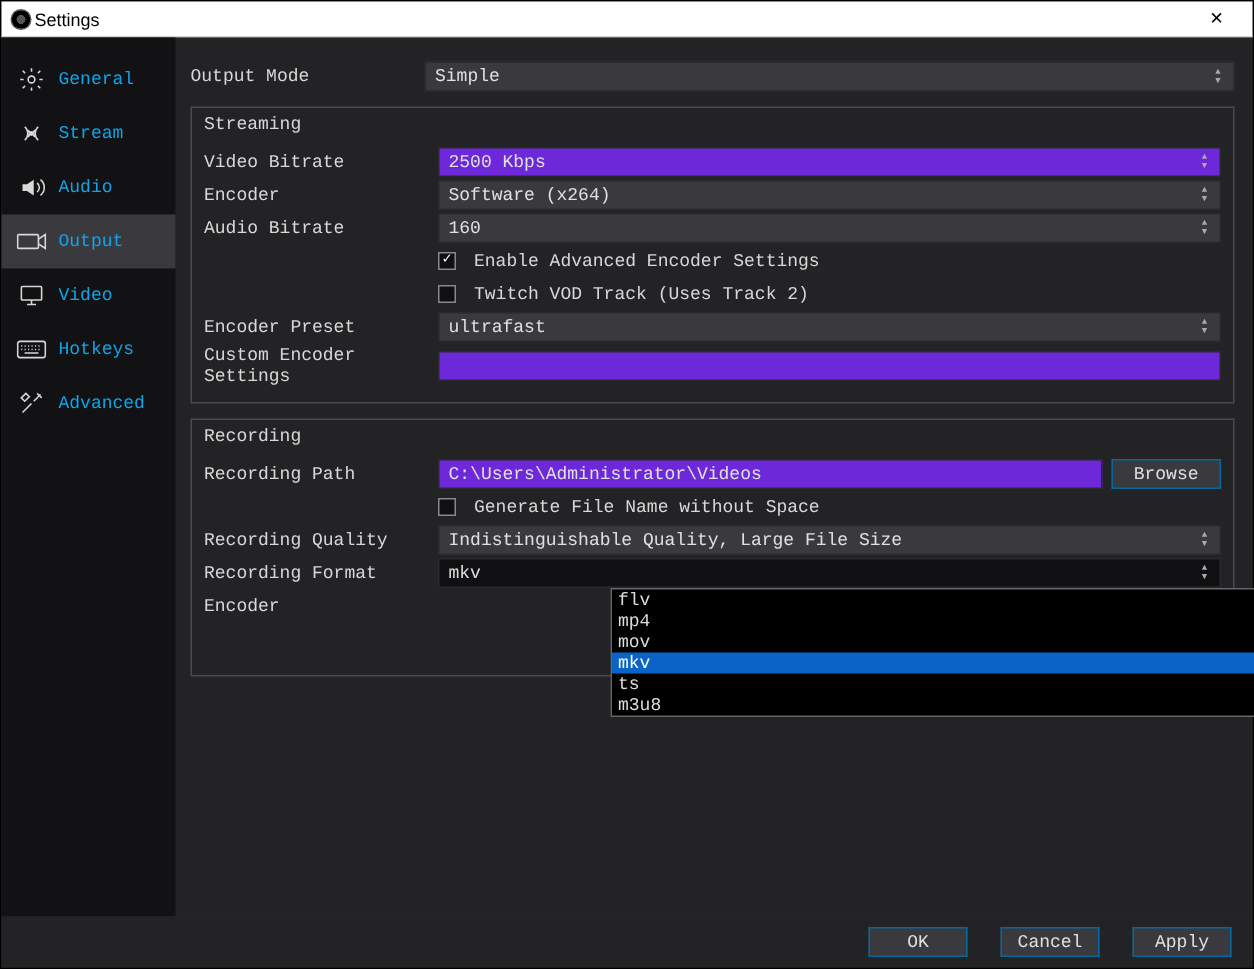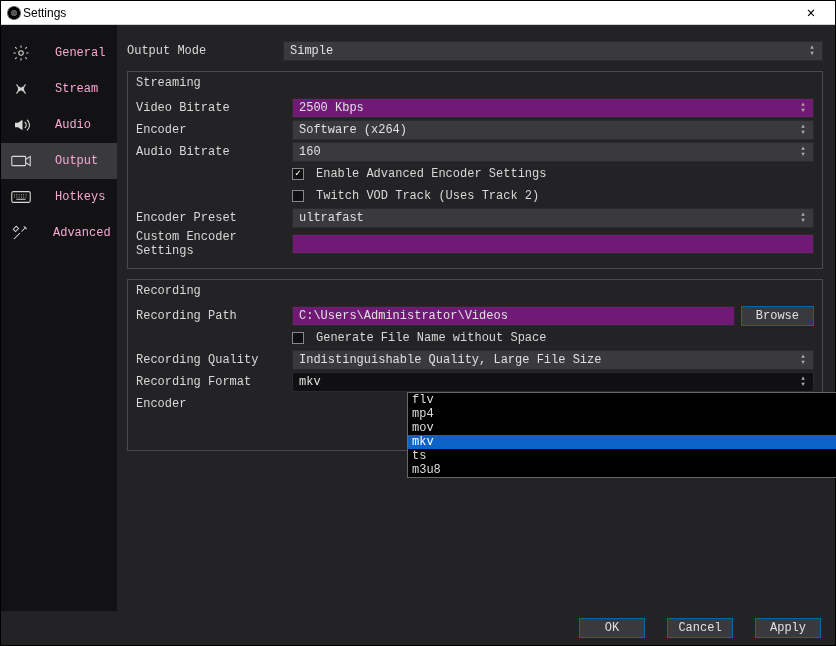--- a/index.html
+++ b/index.html
@@ -5,30 +5,30 @@
   * { box-sizing: border-box; margin: 0; padding: 0; font-family: "Courier New", monospace; font-size: 12px; }
   body { width: 836px; height: 646px; background: #fff; overflow: hidden; }
   .window { width: 836px; height: 646px; background: #2b2b2e; display: flex; flex-direction: column; border: 1px solid #000; }
   .titlebar { height: 24px; background: #fff; display: flex; align-items: center; padding: 0 6px; justify-content: space-between; border-bottom: 1px solid #d0d0d0; }
   .titlebar-left { display: flex; align-items: flex-start; gap: 2px; }
   .obs-icon { width: 14px; height: 14px; border-radius: 50%; background: radial-gradient(circle at 50% 50%, #555 30%, #000 31% 60%, #555 61% 80%, #000 81%); }
   .titlebar-title { color: #000; font-family: Arial, sans-serif; font-size: 12px; }
   .titlebar-close { width: 36px; height: 22px; display: flex; align-items: center; justify-content: center; color: #000; cursor: pointer; font-size:14px; }
   .content { flex: 1; display: flex; background: #232326; }
   .sidebar { width: 116px; background: #121214; display: flex; flex-direction: column; padding-top:10px; }
-  .sidebar-item { display: flex; align-items: center; gap: 24px; padding: 10px 10px; color: #f9a8d4; cursor: pointer; }
+  .sidebar-item { display: flex; align-items: center; gap: 8px; padding: 10px 10px; color: #0ea5e9; cursor: pointer; }
   .sidebar-item.active { background: #3a3a3e; }
   .sidebar-item .label { }
   .icon { width: 20px; height: 16px; display: flex; align-items: center; justify-content: center; }
   .main { flex: 1; padding: 10px 12px 4px 10px; display: flex; flex-direction: column; gap: 8px; color: #d8d8d8; position: relative; }
   .row { display: flex; align-items: center; min-height: 20px; }
   .label-col { width: 156px; padding-right: 6px; color: #d8d8d8; }
   .field-col { flex: 1; display: flex; align-items: center; gap: 6px; }
   .select, .textinput { flex: 1; background: #3a3a3e; color: #e0e0e0; height: 20px; display: flex; align-items: center; padding: 0 6px; position: relative; border: 1px solid #2a2a2c; }
-  .textinput.dark { background: #701a75; }
+  .textinput.dark { background: #6d28d9; }
   .select .updown { position: absolute; right: 4px; top: 0; bottom: 0; width: 12px; display: flex; flex-direction: column; align-items: center; justify-content: center; color:#aaa; font-size:6px; line-height:6px; }
   .section { border: 1px solid #4a4a4e; padding: 2px 8px 10px 8px; margin-top: 2px; }
   .section-title { color: #d8d8d8; padding: 2px 0 6px 0; }
   .section .row { margin-top: 2px; }
   .checkbox { width: 12px; height: 12px; border: 1px solid #888; display: inline-flex; align-items: center; justify-content: center; margin-right: 6px; background:#101012; }
   .checkbox.checked::after { content: "✓"; color: #fff; font-size: 10px; line-height: 10px; }
   .btn { background: #3a3a3e; color: #e0e0e0; height: 20px; padding: 0 14px; display: flex; align-items: center; justify-content: center; cursor: pointer; border:1px solid #0369a1; }
   .dropdown-popup { position: absolute; left: 290px; top: 367px; width: 522px; background: #000; border: 1px solid #666; z-index: 50; }
   .dropdown-popup .opt { color: #ddd; padding: 1px 4px; height:14px; line-height:12px; }
   .dropdown-popup .opt.selected { background: #0a64c8; color: #fff; }
@@ -83,20 +83,29 @@
         <span class="icon">
           <svg width="22" height="16" viewBox="0 0 26 18">
               <rect x="1" y="3" width="18" height="12" rx="1"></rect>
               <path d="M19 7l6-4v12l-6-4"></path>
             </svg>
         </span>
         <span class="label">Output</span>
       </div>
       <div class="sidebar-item">
         <span class="icon">
+          <svg width="18" height="18" viewBox="0 0 24 24">
+              <rect x="3" y="4" width="18" height="12" rx="1"></rect>
+              <path d="M8 20h8M12 16v4"></path>
+            </svg>
+        </span>
+        <span class="label">Video</span>
+      </div>
+      <div class="sidebar-item">
+        <span class="icon">
           <svg width="20" height="14" viewBox="0 0 26 16">
               <rect x="1" y="1" width="24" height="14" rx="2"></rect>
               <path d="M4 5h1M7 5h1M10 5h1M13 5h1M16 5h1M19 5h1M4 8h1M7 8h1M10 8h1M13 8h1M16 8h1M19 8h1M7 11h12"></path>
             </svg>
         </span>
         <span class="label">Hotkeys</span>
       </div>
       <div class="sidebar-item">
         <span class="icon">
           <svg width="18" height="18" viewBox="0 0 24 24">

